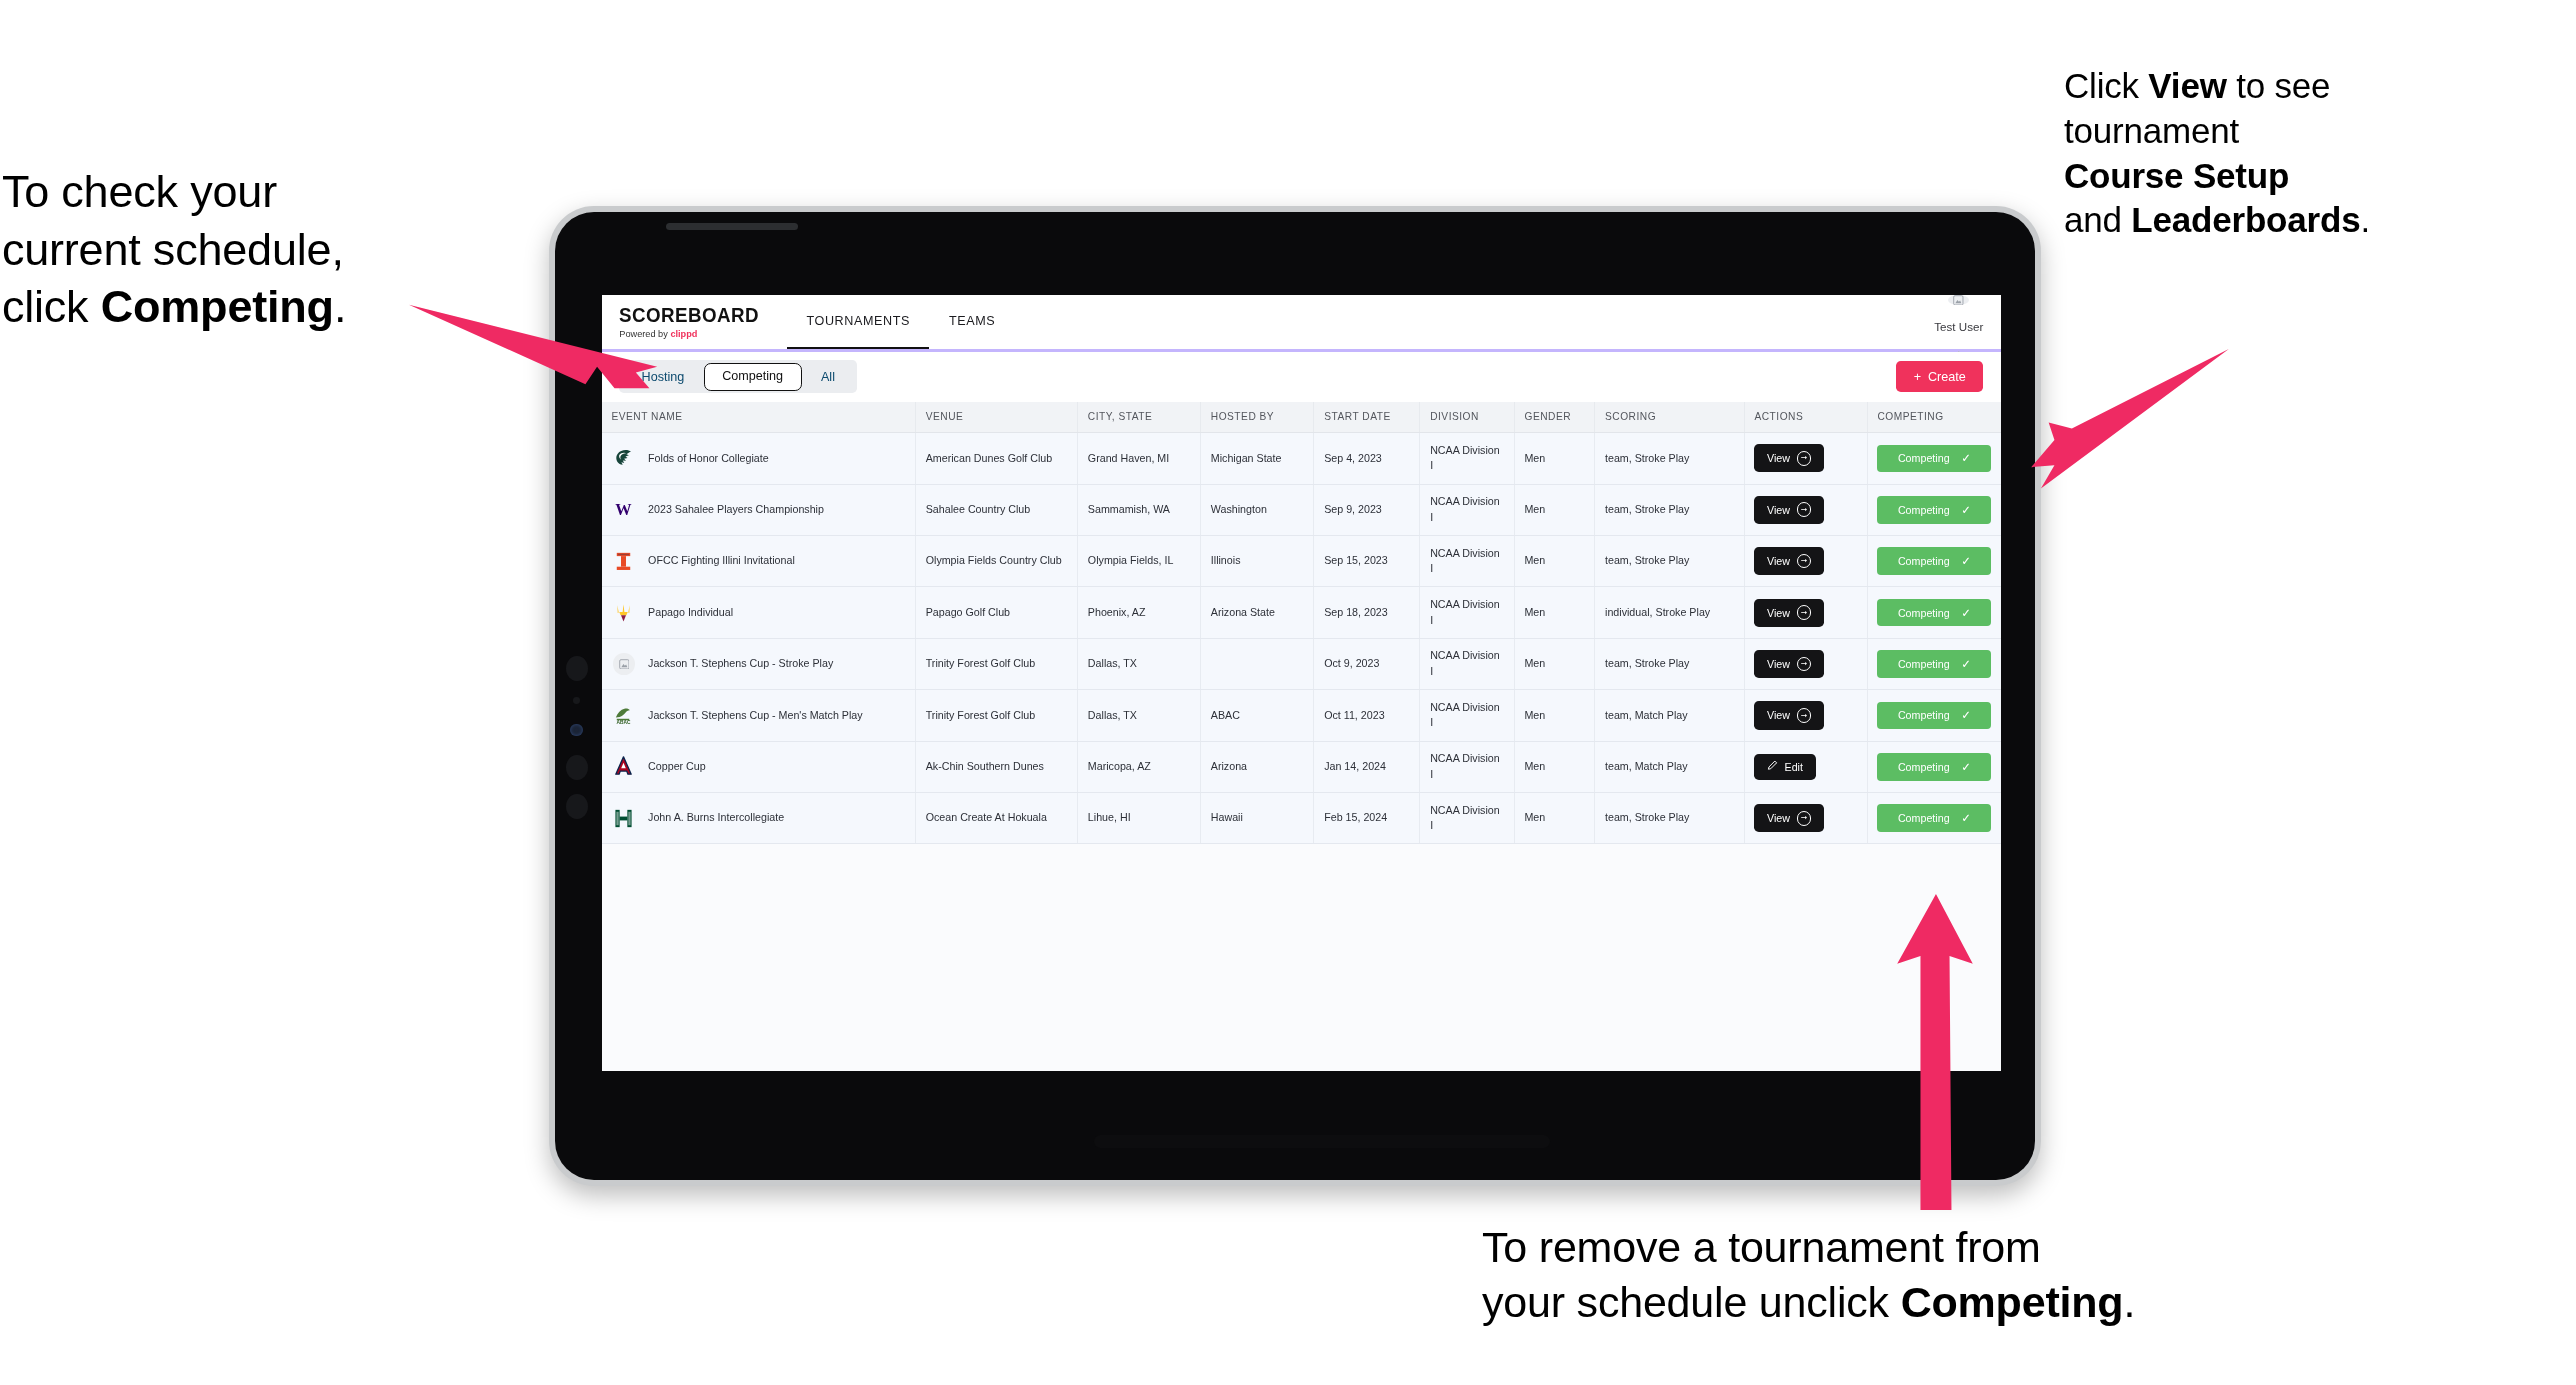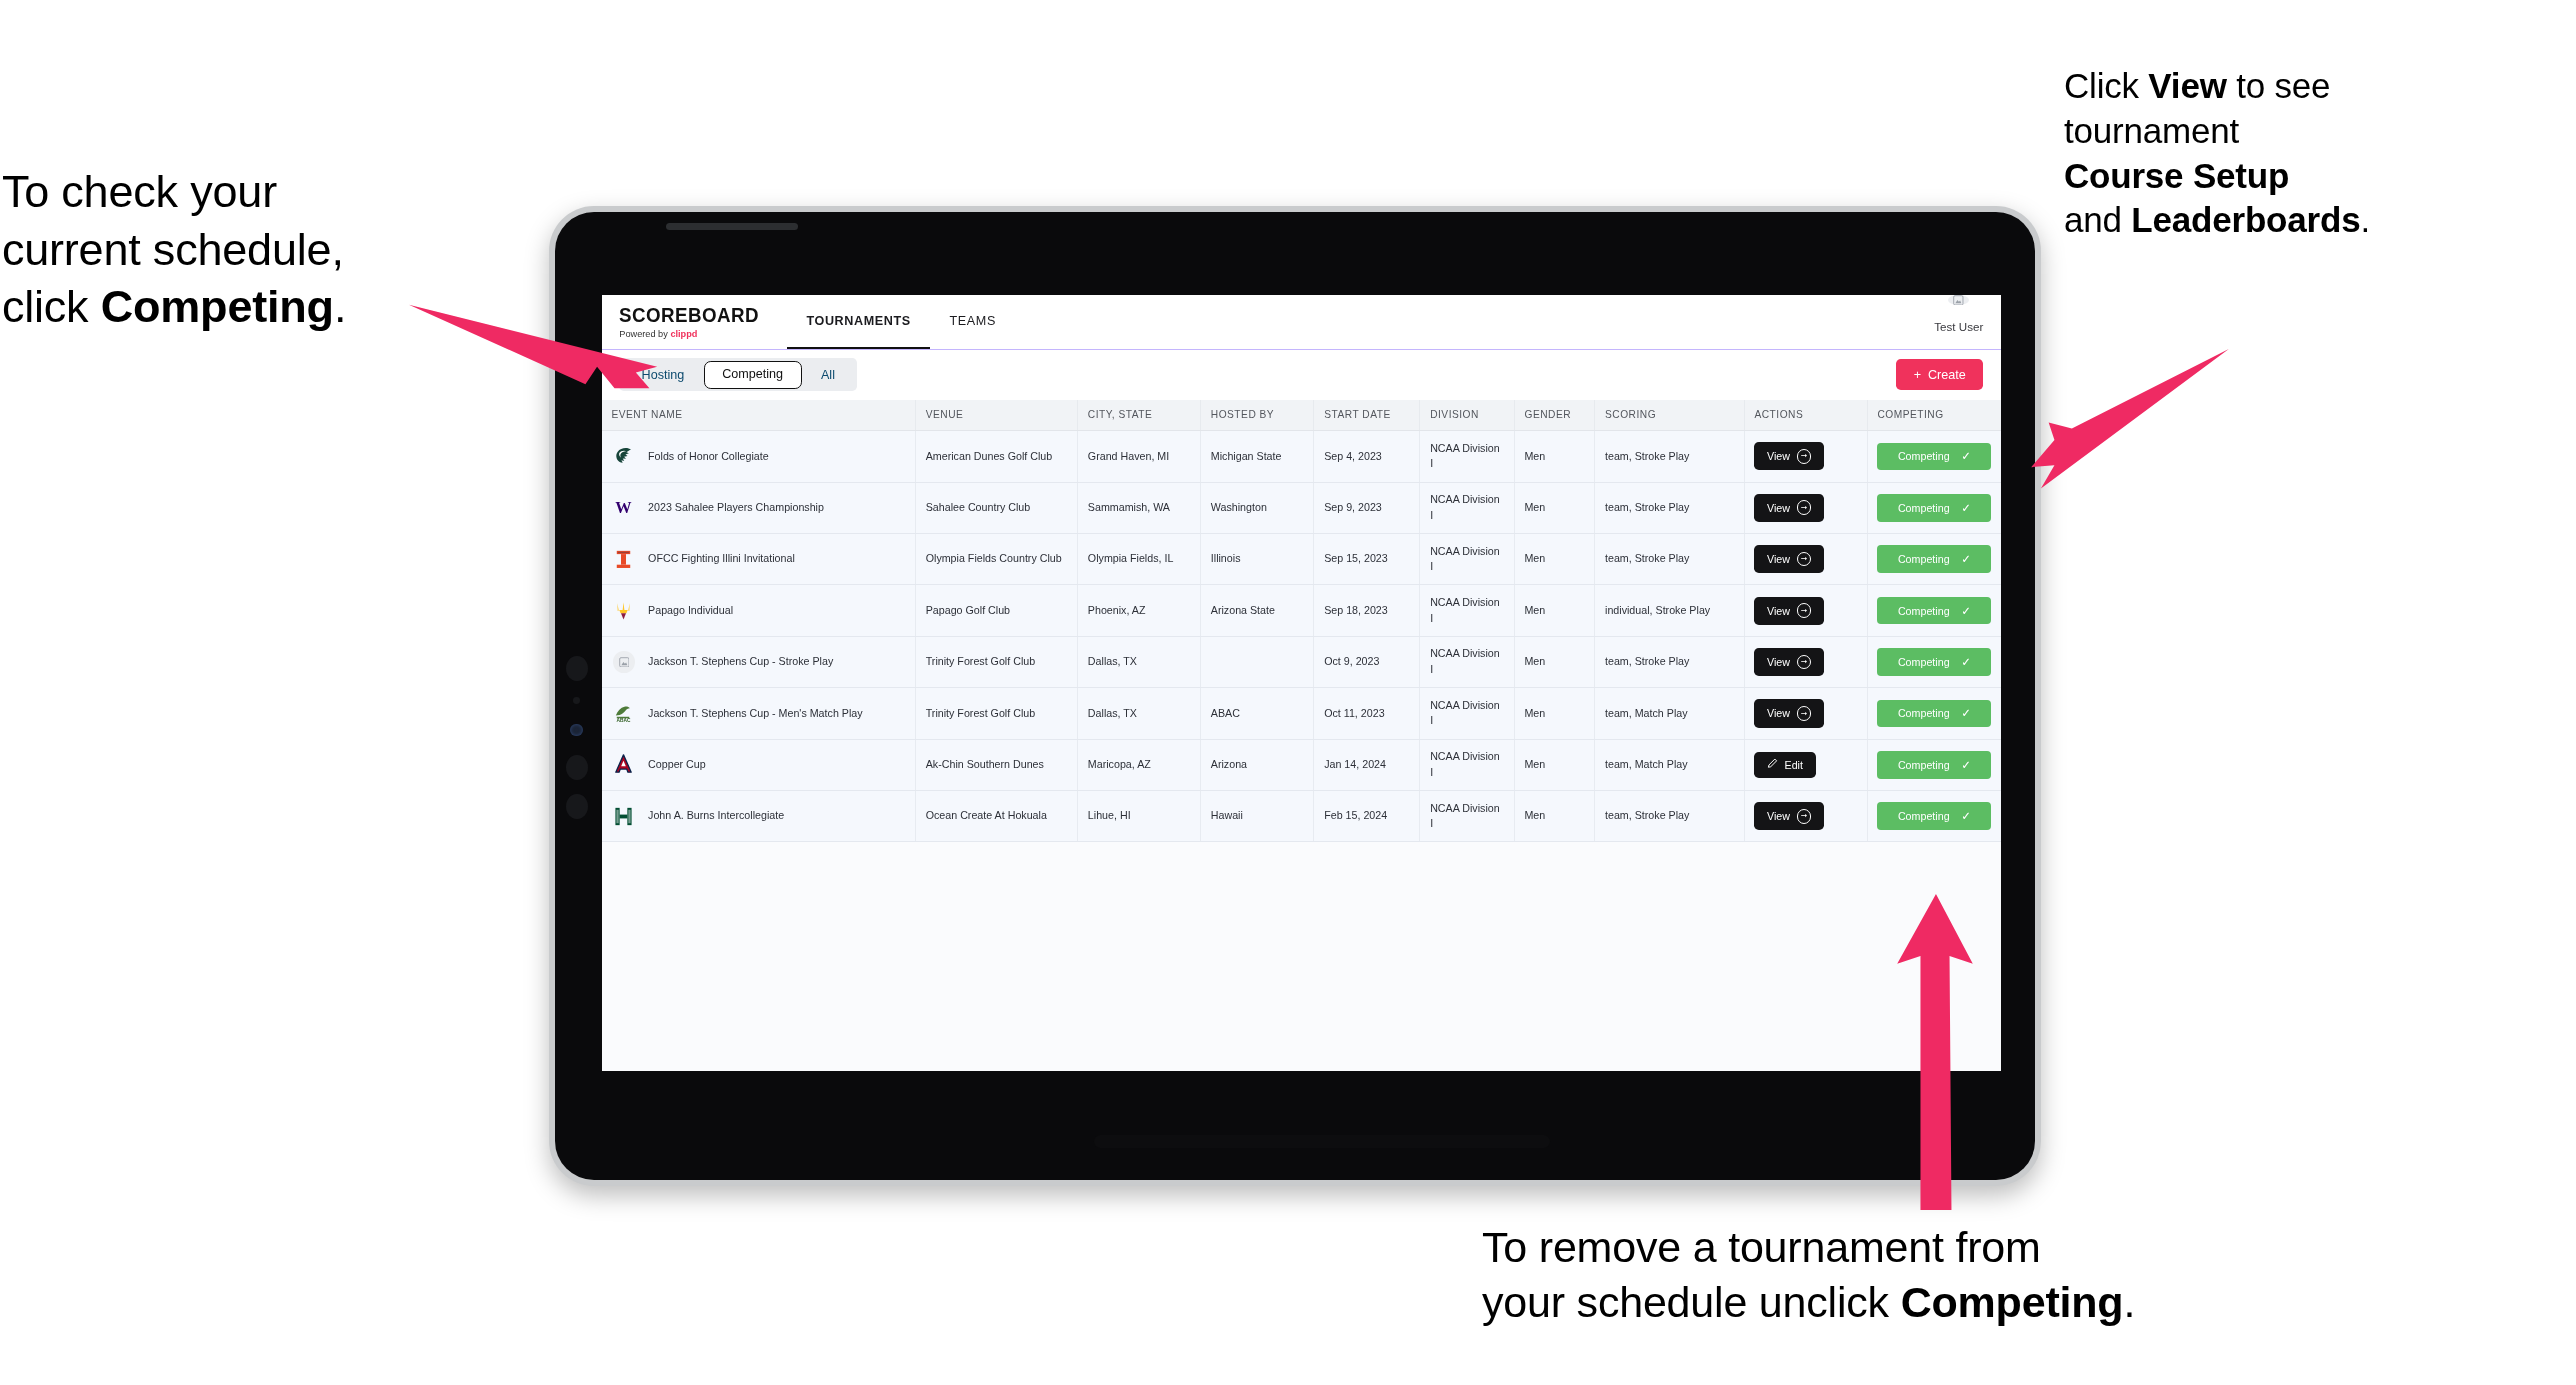--- a/index.html
+++ b/index.html
@@ -35,33 +35,33 @@
   }
   .bezel-dot{position:absolute;background:#17181b;border-radius:50%;}
   #camera-lens{position:absolute;background:#1b2436;border-radius:50%;
     box-shadow:0 0 2.9px 1px rgba(60,90,150,.45) inset;}
   #top-speaker{position:absolute;left:660px;top:200px;width:132px;height:6.8px;
     background:#2c2e31;border-radius:3.9px;}
   #bottom-bar{position:absolute;left:586px;top:1133px;width:456px;height:13.6px;
     background:#0d0d0f;border-radius:7.8px;}
 
   
-  #appbar{height:54px;background:#fff;border-bottom:1px solid #c4b5fd;
+  #appbar{height:54px;background:#fff;border-bottom:3px solid #c4b5fd;
     display:flex;align-items:stretch;position:relative;}
   #brand{display:flex;flex-direction:column;justify-content:center;
     padding:0 15.5px 0 17.5px;}
   #brand-title{font-family:"Liberation Sans Narrow","Liberation Sans",sans-serif;
     font-weight:bold;font-size:20.4px;letter-spacing:0.5px;color:#111;
     transform:scaleX(0.92);transform-origin:left center;}
   #brand-sub{font-size:9.2px;color:#333;margin-top:1.9px;}
   #brand-sub .clippd{color:#f0325c;font-weight:bold;}
   .navtab{display:flex;align-items:center;padding:0 19.4px;font-size:12.6px;
     color:#1b1b1f;letter-spacing:0.6px;border-bottom:2.9px solid transparent;
     cursor:pointer;}
-  .navtab.active{border-bottom-color:#111;font-weight:bold;}
+  .navtab.active{border-bottom-color:#111;font-weight:normal;}
   #appbar-right{margin-left:auto;display:flex;align-items:center;
     padding-right:17.5px;gap:15px;font-size:11.6px;color:#3a3a3f;flex-direction:column;}
   #avatar{width:21.3px;height:21.3px;border-radius:50%;background:#eceef1;
     display:flex;align-items:center;justify-content:center;color:#8c9098;font-size:10.7px;}
   #appbar-right .sep{color:#b9bcc2;}
   #appbar-right .lnk{cursor:pointer;}
 
   
   #filterrow{height:50px;background:#fff;display:flex;align-items:center;
     padding:0 17.5px;position:relative;}

